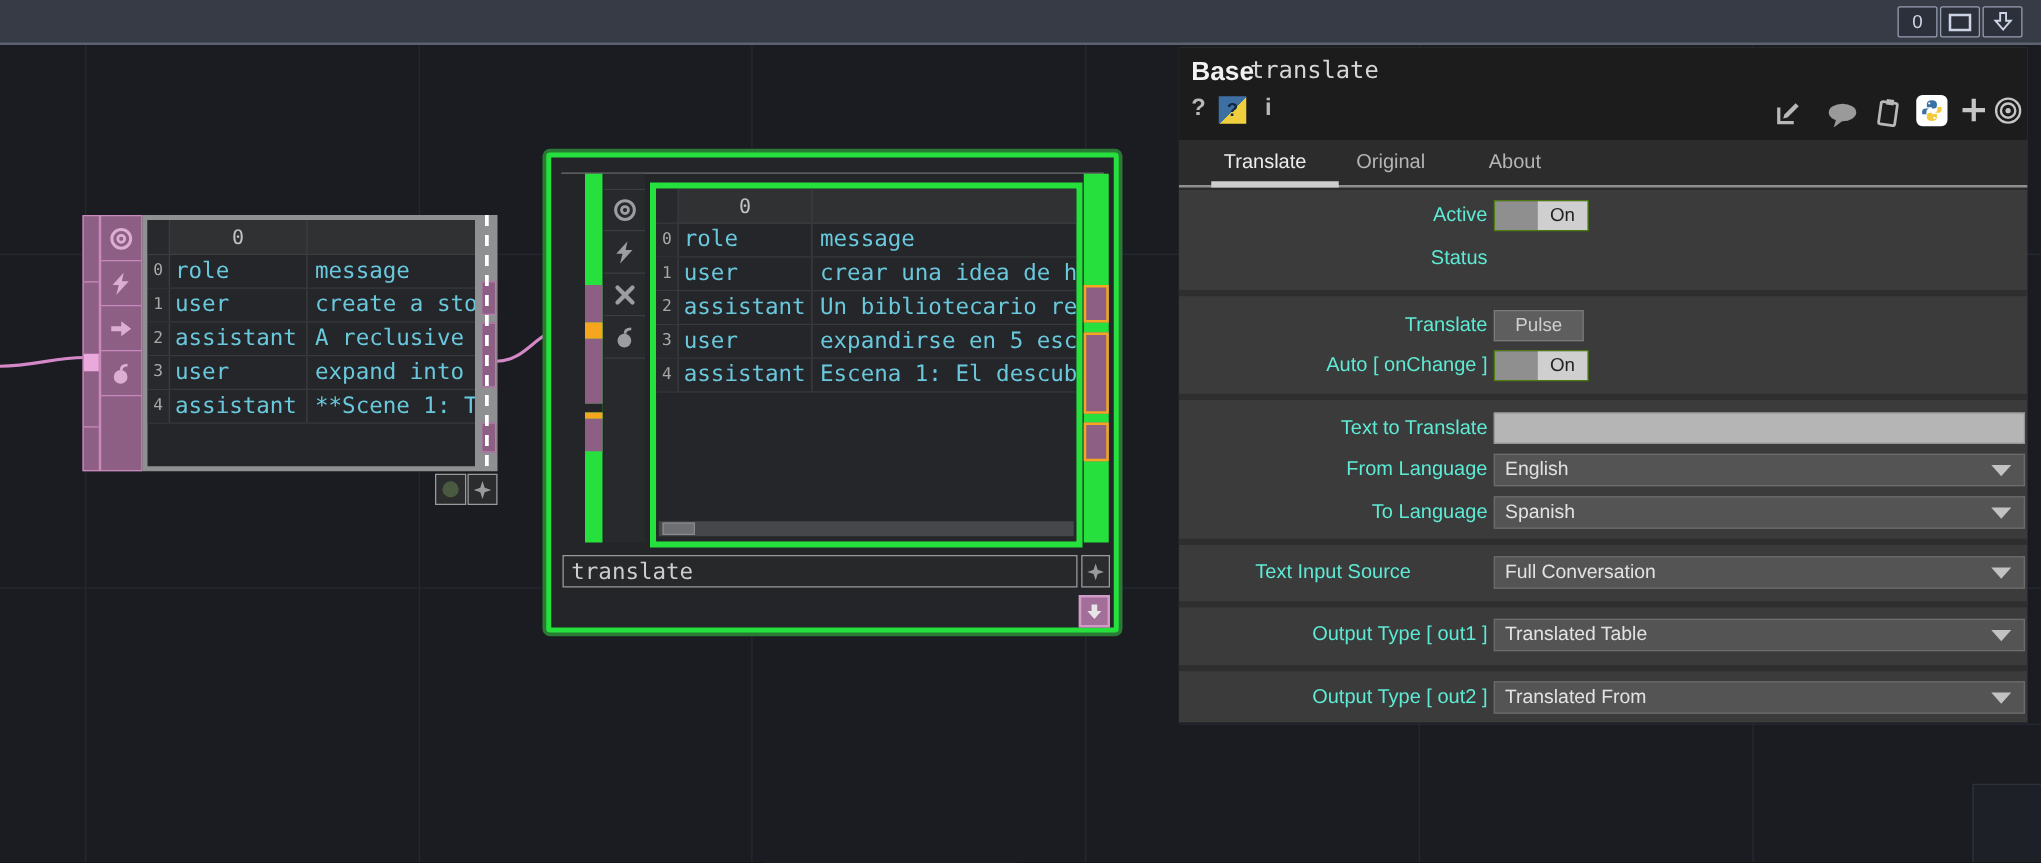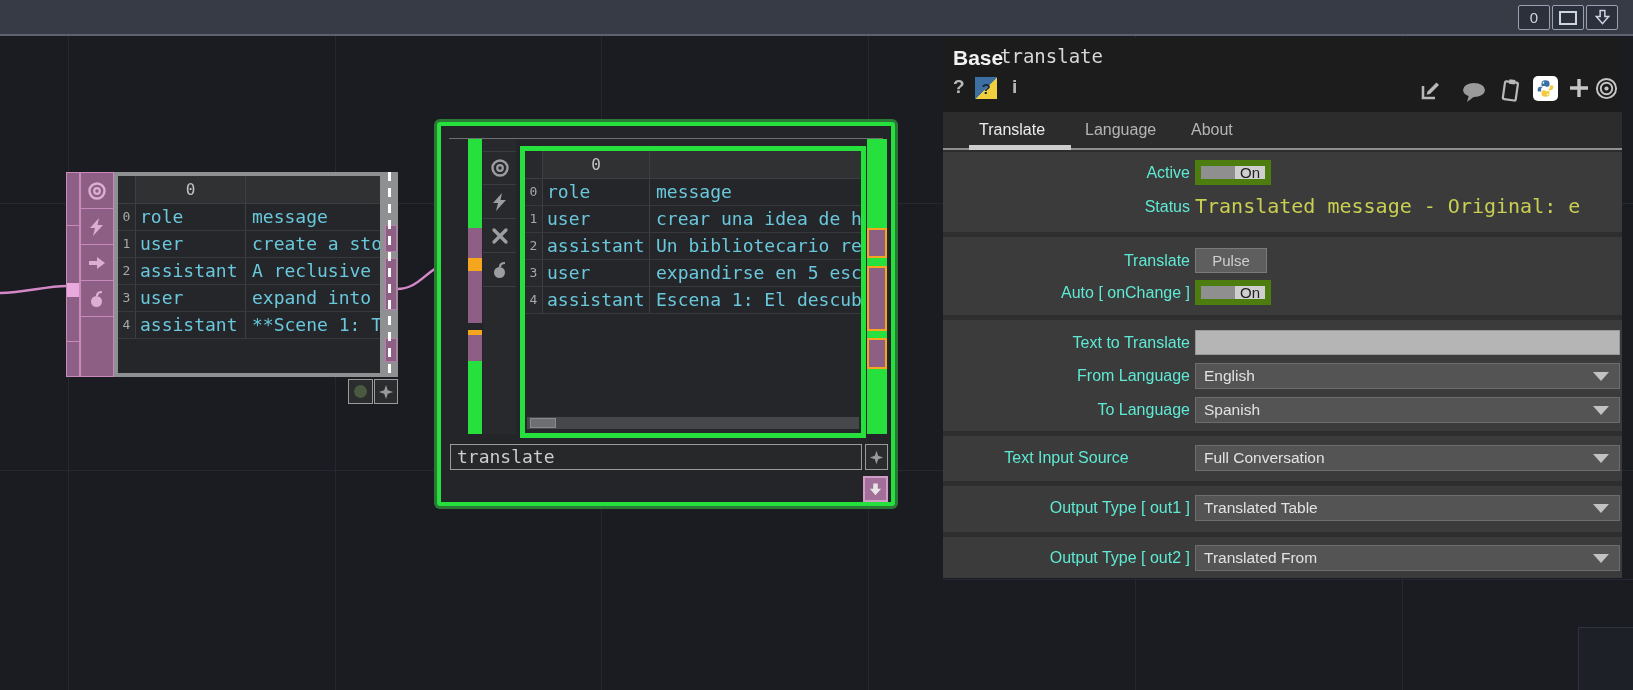--- a/index.html
+++ b/index.html
@@ -51,21 +51,21 @@
   .helptile{width:22px;height:22px;background:linear-gradient(135deg,#3d6fa3 0%,#3d6fa3 52%,#f0cf3e 52%,#f0cf3e 100%);
             display:flex;align-items:center;justify-content:center;font-weight:bold;font-size:15px;color:#13263d;}
   #tabrow{left:0;top:74px;width:679px;height:40px;background:#2c2c2c;}
   .tab{top:9px;font-size:16px;color:#b5b5b5;}
   .tab.active{color:#ececec;}
   .tab-underline{left:26px;top:33px;width:102px;height:5px;background:#cdcdcd;}
   .tab-baseline{left:0;top:36px;width:679px;height:2px;background:#8f8f8f;}
 
   .prow-label{width:247px;text-align:right;font-size:16px;color:#5eead4;}
   .sep{left:0;width:679px;height:5px;background:#2e2e2e;}
-  .toggle{width:76px;height:25px;border:6px solid #4d7c0f;box-sizing:border-box;display:flex;}
+  .toggle{width:76px;height:25px;border:1px solid #4d7c0f;box-sizing:border-box;display:flex;}
   .tg-knob{width:34px;background:#8f8f8f;}
   .tg-on{flex:1;background:#cfcfcf;color:#222;font-size:15px;display:flex;align-items:center;justify-content:center;}
   .pulsebtn{width:72px;height:25px;background:#5e5e5e;border:1px solid #7a7a7a;box-sizing:border-box;
             color:#cfcfcf;font-size:15px;display:flex;align-items:center;justify-content:center;}
   .statusval{font-family:"DejaVu Sans Mono",monospace;font-size:20px;color:var(--statusyellow);white-space:nowrap;overflow:hidden;width:427px;}
   .textinput{width:425px;height:25px;background:#b5b5b5;border:1px solid #989898;box-sizing:border-box;}
   .dropdown{width:425px;height:26px;background:#545454;border:1px solid #6d6d6d;box-sizing:border-box;
             display:flex;align-items:center;position:relative;}
   .dd-val{font-size:15.5px;color:#e2e2e2;padding-left:8px;white-space:nowrap;}
   .dd-arrow{position:absolute;right:10px;top:8px;width:0;height:0;
@@ -329,39 +329,38 @@
         <svg width="23" height="23" viewBox="0 0 24 24">
             <circle cx="12" cy="12" r="10" stroke="#c6c6c6" stroke-width="2" fill="none"></circle>
             <circle cx="12" cy="12" r="6" stroke="#c6c6c6" stroke-width="2" fill="none"></circle>
             <circle cx="12" cy="12" r="2.2" fill="#c6c6c6"></circle>
           </svg>
       </div>
     </div>
 
     <div class="abs" id="tabrow">
       <div class="abs tab active" style="left:36px">Translate</div>
-      <div class="abs tab" style="left:142px">Language</div>
+      <div class="abs tab" style="left:142px">Original</div>
       <div class="abs tab" style="left:248px">About</div>
       <div class="abs tab-baseline"></div>
       <div class="abs tab-underline"></div>
     </div>
 
     <div class="abs" id="params" style="left:0;top:0;width:679px;height:540px">
         <div class="abs sep" style="top: 194px;"></div>
         <div class="abs sep" style="top: 277px;"></div>
         <div class="abs sep" style="top: 393px;"></div>
         <div class="abs sep" style="top: 443px;"></div>
         <div class="abs sep" style="top: 494px;"></div>
         <div class="abs prow-label" style="top: 122px; left: 0px; line-height: 25px;">Active</div>
         <div class="toggle" style="position: absolute; left: 252px; top: 122px;">
           <div class="tg-knob"></div>
           <div class="tg-on">On</div>
         </div>
         <div class="abs prow-label" style="top: 156px; left: 0px; line-height: 25px;">Status</div>
-        <div class="statusval" style="position: absolute; left: 252px; top: 156px;">Translated message - Original: e</div>
         <div class="abs prow-label" style="top: 210px; left: 0px; line-height: 25px;">Translate</div>
         <div class="pulsebtn" style="position: absolute; left: 252px; top: 210px;">Pulse</div>
         <div class="abs prow-label" style="top: 242px; left: 0px; line-height: 25px;">Auto [ onChange ]</div>
         <div class="toggle" style="position: absolute; left: 252px; top: 242px;">
           <div class="tg-knob"></div>
           <div class="tg-on">On</div>
         </div>
         <div class="abs prow-label" style="top: 292px; left: 0px; line-height: 25px;">Text to Translate</div>
         <div class="textinput" style="position: absolute; left: 252px; top: 292px;"></div>
         <div class="abs prow-label" style="top: 325px; left: 0px; line-height: 25px;">From Language</div>

